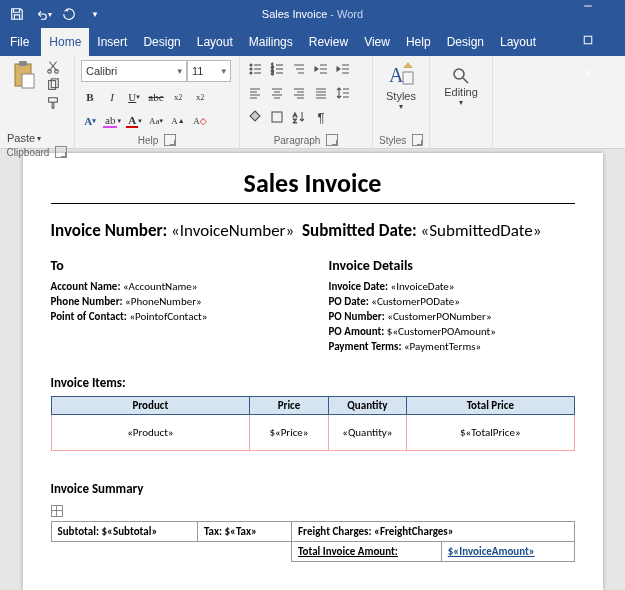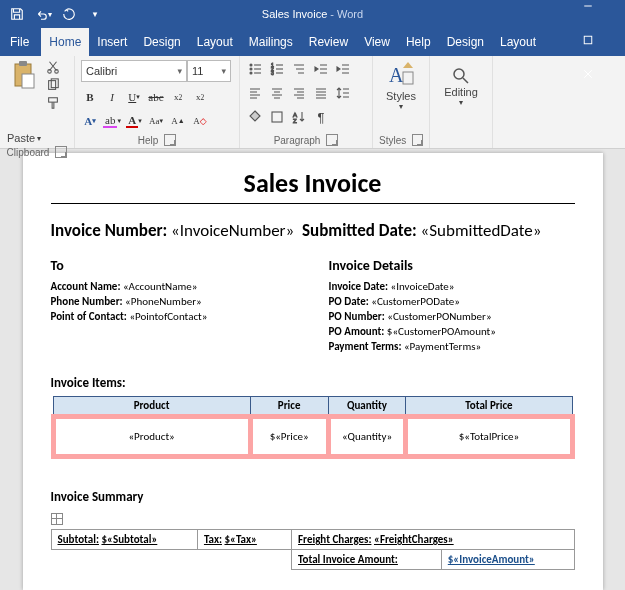--- a/index.html
+++ b/index.html
@@ -77,30 +77,30 @@
 .meta-row .val { font-weight:normal; }
 .cols { display:flex; gap:32px; font-size:11px; margin-bottom:20px; }
 .col { flex:1; }
 .col h3 { font-size:14px; margin:0 0 6px 0; }
 .fld { margin-bottom:2px; }
 .fld b { font-weight:bold; }
 .sec-head { font-size:13px; font-weight:bold; margin:12px 0 6px 0; }
 
 .items-table { width:100%; border-collapse:collapse; font-size:11px; }
 .items-table th { background:#d6e4f2; border:1px solid #3a5a8a; padding:2px 6px; font-weight:bold; }
-.items-table td { border:5px solid #fca5a5; padding:11px 6px; text-align:center;margin-left:30px; }
+.items-table td { border:1px solid #fca5a5; padding:11px 6px; text-align:center;margin-left:30px; }
 
 .anchor { display:inline-block; width:10px; height:10px; border:1px solid #888; margin-right:2px; position:relative; }
 .anchor::before, .anchor::after { content:""; position:absolute; background:#888; }
 .anchor::before { left:4px; top:0; width:1px; height:10px; }
 .anchor::after { top:4px; left:0; height:1px; width:10px; }
 
 .summary-table { width:100%; border-collapse:collapse; font-size:11px; }
 .summary-table td { border:1px solid #999; padding:3px 6px; }
-.summary-table .lbl { font-weight:bold; text-decoration:underline; }
+.summary-table .lbl { font-weight:bold; }
 .summary-table .total-row td { font-weight:bold; text-decoration:underline; }
 .summary-table .blue { color:#1a4e8a; }
 
 </style>
 </head>
 <body>
 
 <div class="window">
 
   <div class="titlebar">

